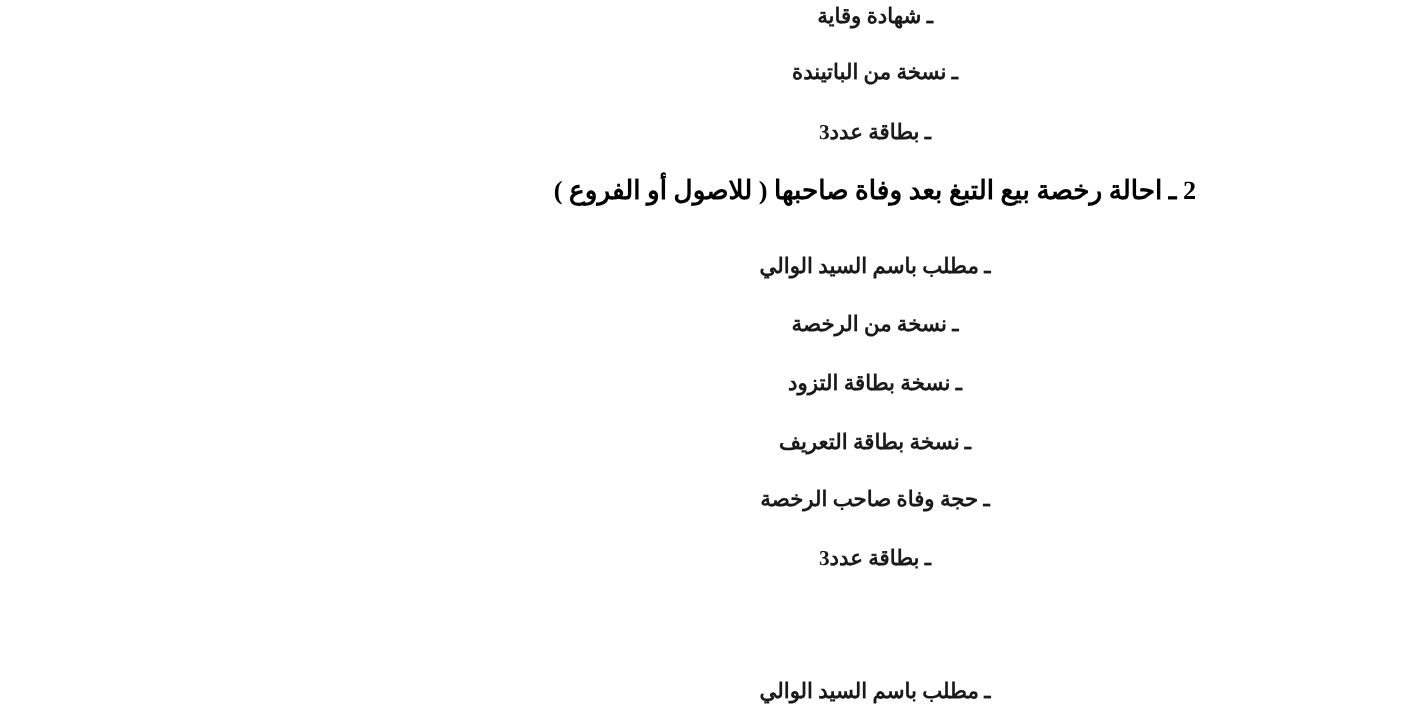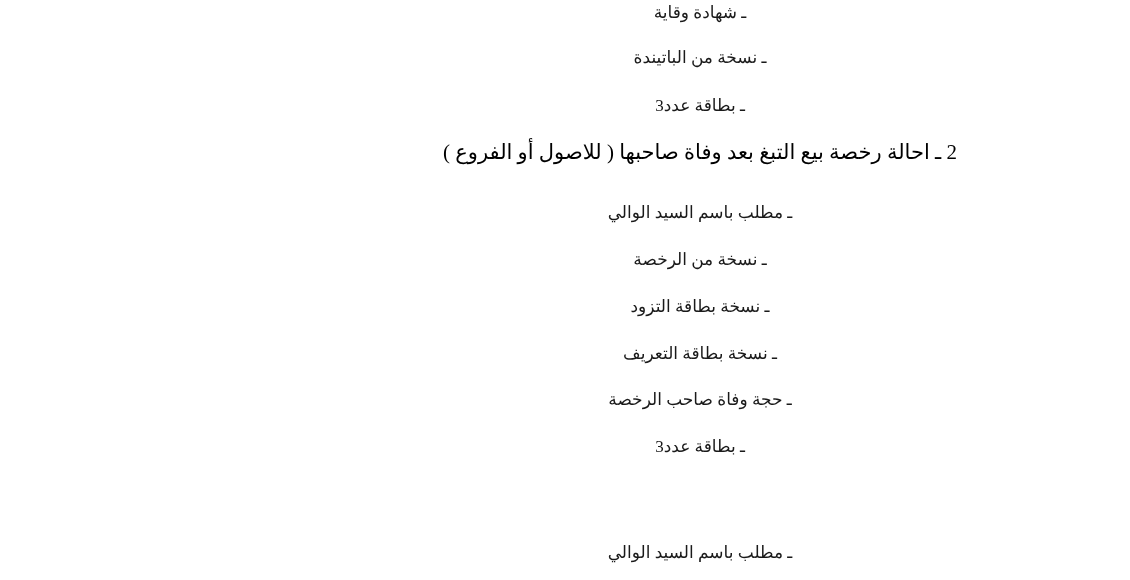--- a/index.html
+++ b/index.html
@@ -13,20 +13,21 @@
     font-family: "Liberation Serif", "DejaVu Serif", serif;
     color: #000000;
     overflow: hidden;
     position: relative;
   }
   .page {
     width: 995px;
     height: 580px;
     position: relative;
     box-sizing: border-box;
+    font-weight: bold;
   }
   .line {
     position: absolute;
     white-space: nowrap;
     direction: rtl;
     unicode-bidi: bidi-override;
   }
   .bullet-line {
     font-size: 17px;
     line-height: 1.2;

